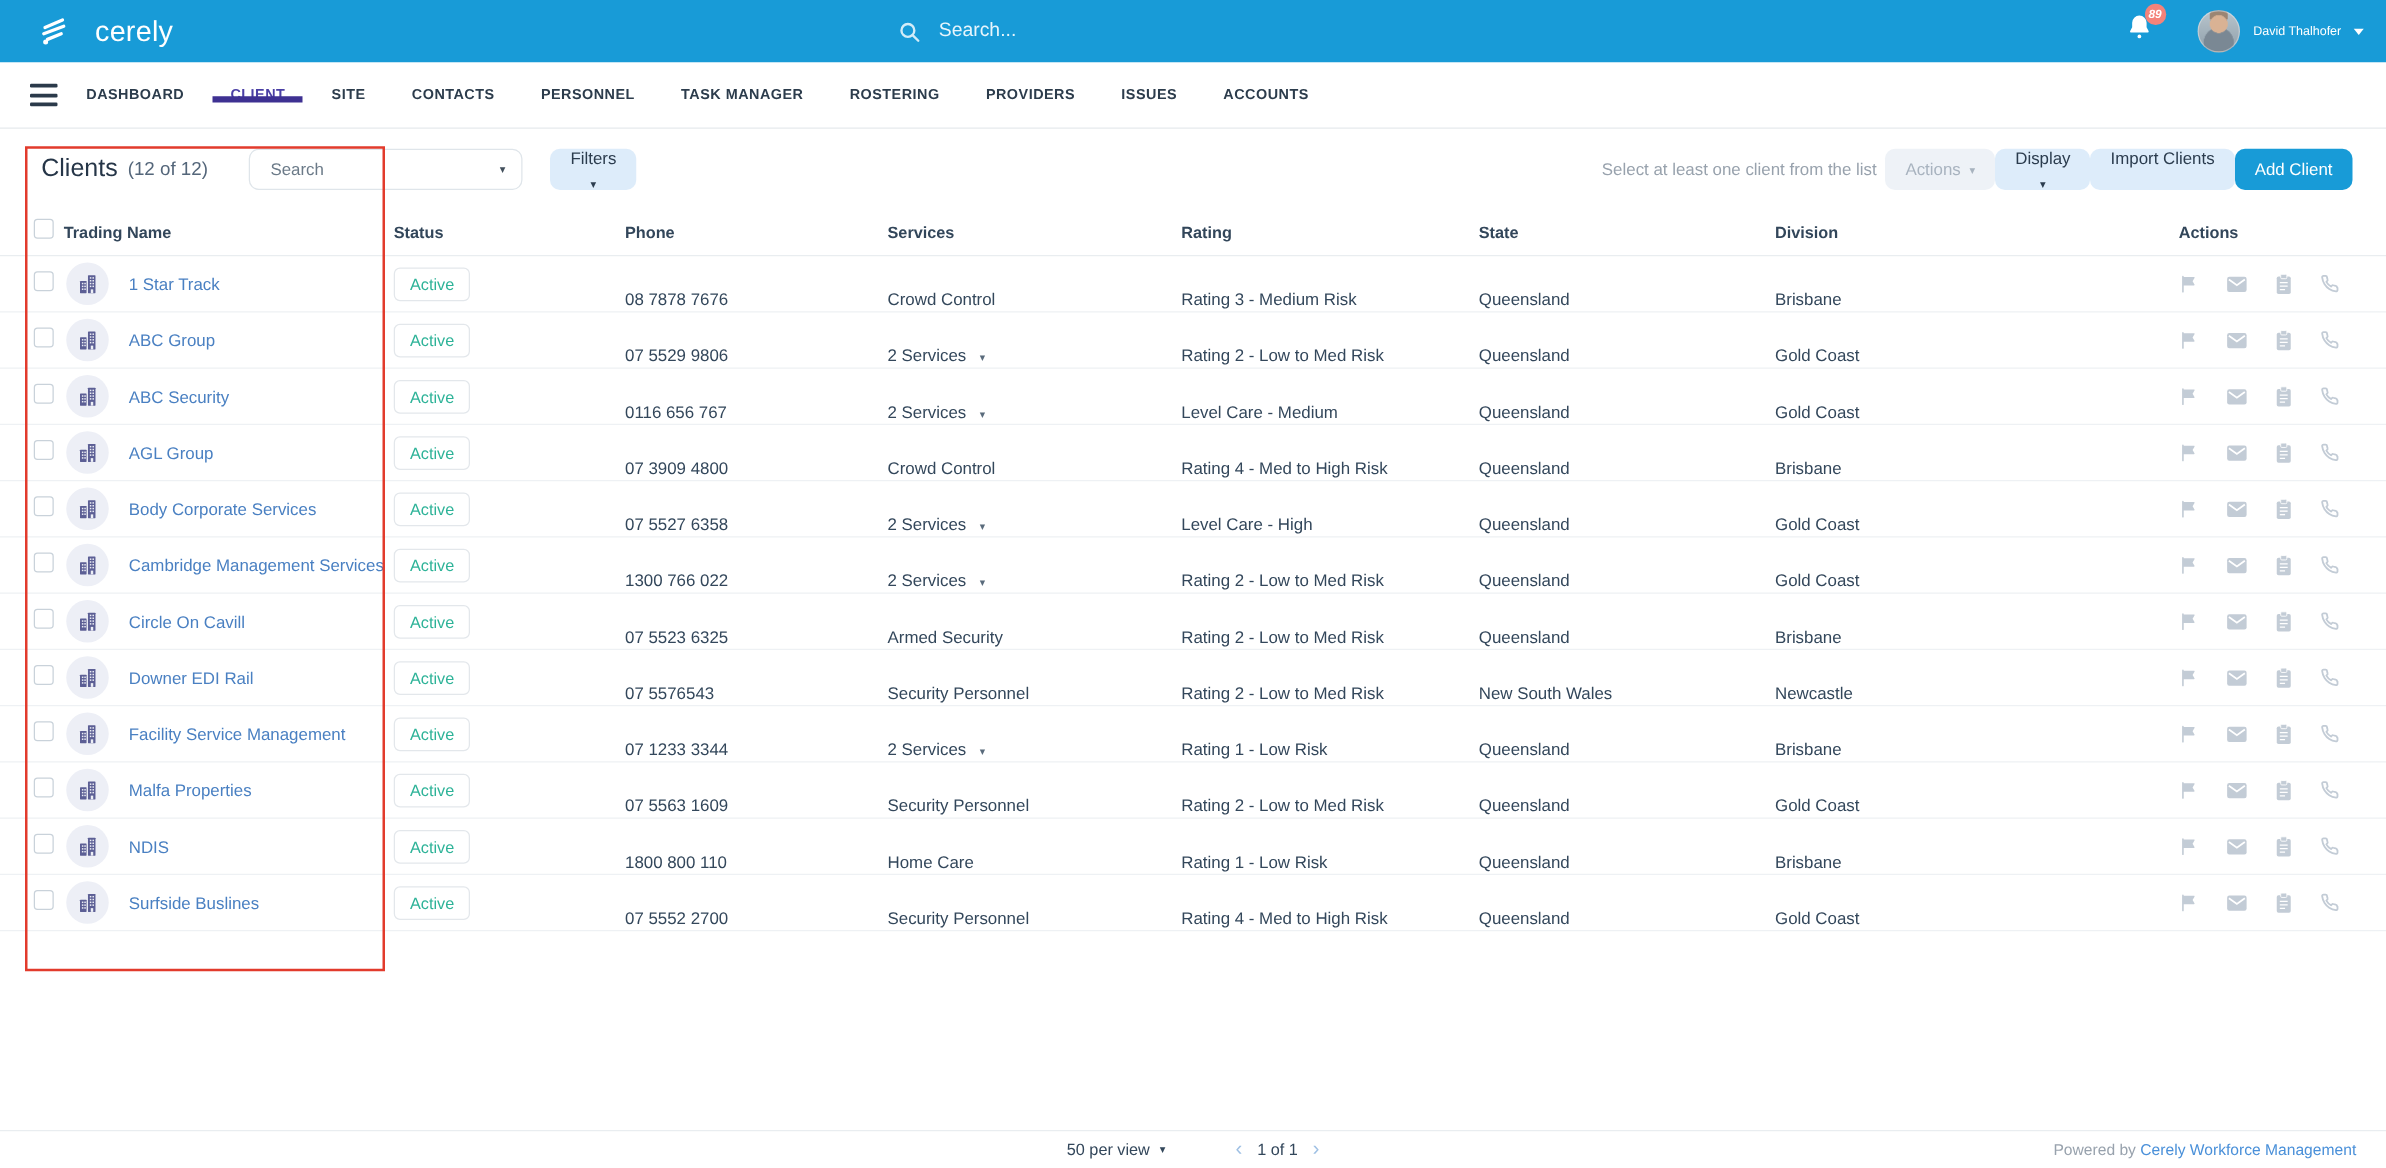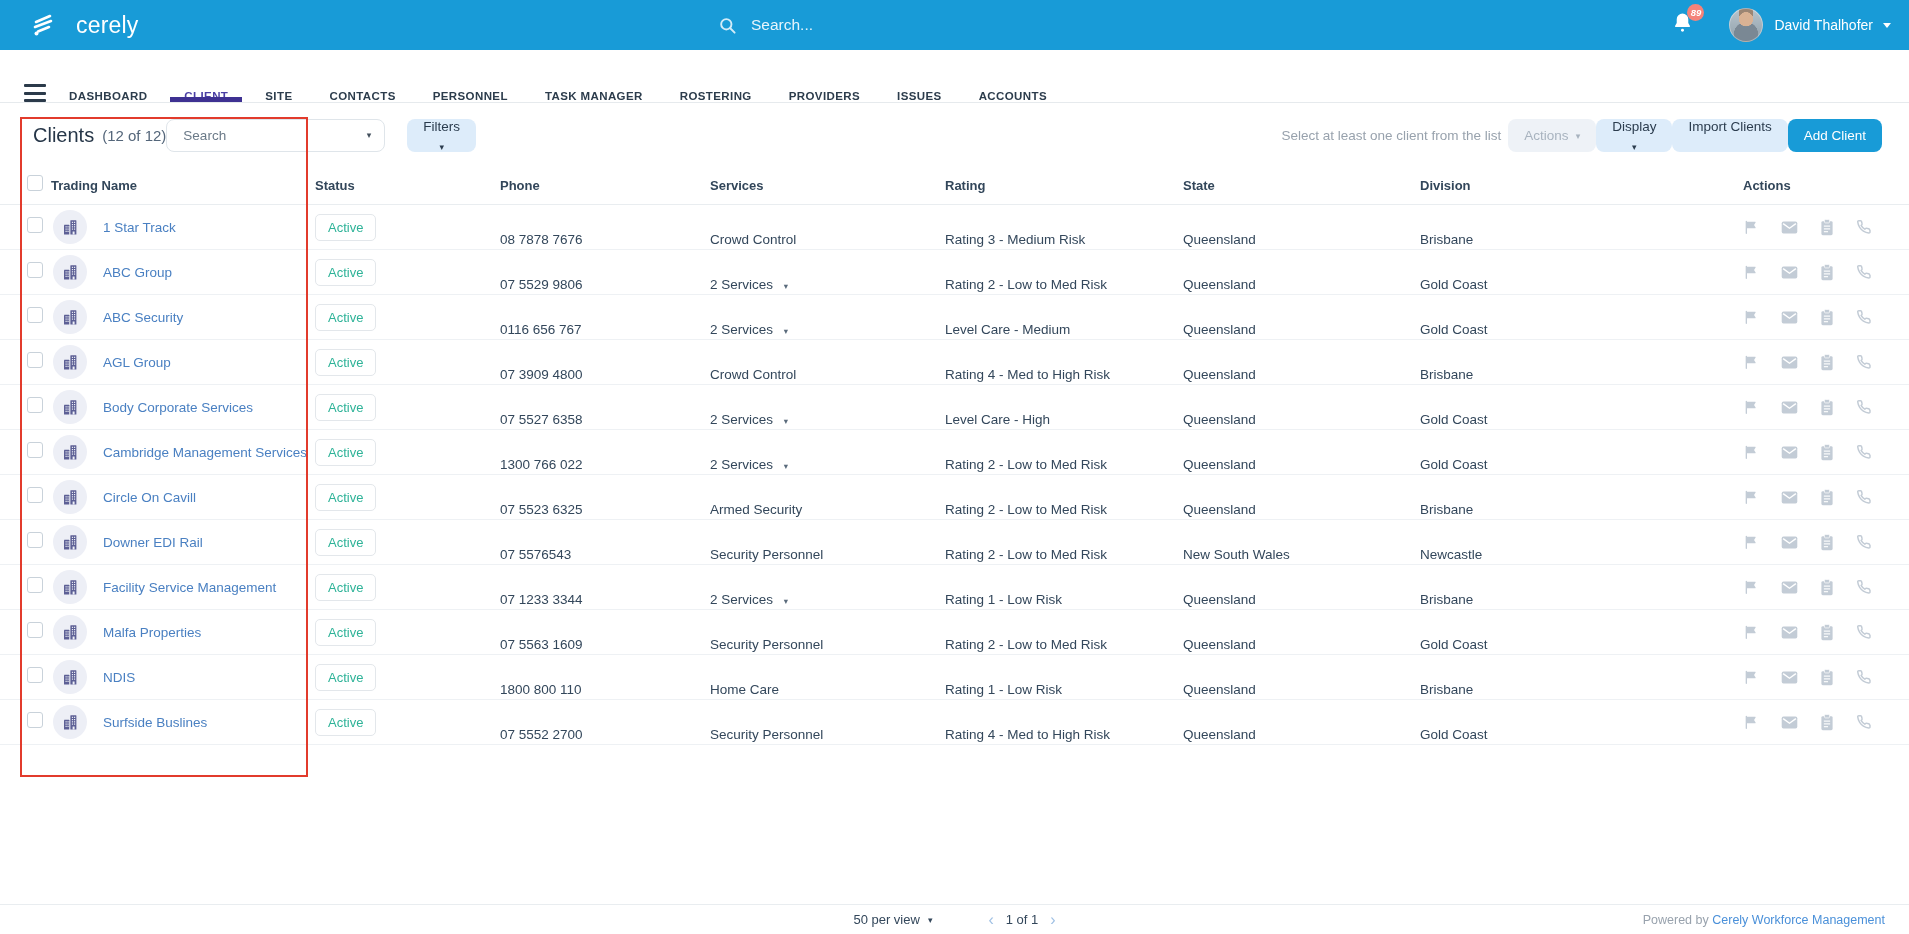--- a/index.html
+++ b/index.html
@@ -18,43 +18,43 @@
   .bell-wrap { position:relative; margin-right:36px; cursor:pointer;font-style:italic; }
   .bell-badge { position:absolute; top:-8px; right:-11px; min-width:17px; height:17px; border-radius:9px;
     background:#f4837a; color:#fff; font-size:9.5px; font-weight:700; display:flex; align-items:center;
     justify-content:center; padding:0 3px; }
   .avatar { width:34px; height:34px; border-radius:50%; margin-right:11px; border:1px solid rgba(255,255,255,.35);
     background:
       radial-gradient(circle at 50% 32%, #d9b294 0 26%, rgba(0,0,0,0) 27%),
       radial-gradient(circle at 50% 78%, #7a8894 0 40%, rgba(0,0,0,0) 41%),
       radial-gradient(circle at 50% 12%, #9b8573 0 22%, rgba(0,0,0,0) 23%),
       linear-gradient(180deg,#b8c4cc 0%, #8fa0ab 100%); }
-  .username { color:#fff; font-size:14px; margin-right:10px;text-align:center; }
+  .username { color:#fff; font-size:10px; margin-right:10px;text-align:center; }
   .user-caret { width:0; height:0; border-left:4.5px solid transparent; border-right:4.5px solid transparent;
     border-top:5px solid #fff; }
 
   
   .navbar { position:absolute; top:50px; left:0; width:100%; height:53px; background:#fff;
-    border-bottom:1px solid #e6eaed; display:flex; align-items:flex-end; }
+    border-bottom:1px solid #e6eaed; display:flex; align-items:center; }
   .hamburger { width:22px; display:flex; flex-direction:column; justify-content:center; gap:4.5px;
     margin-left:24px; margin-right:23px; cursor:pointer; }
   .hamburger span { display:block; height:3px; background:#2b3a4a; border-radius:1px; }
   .nav-items { display:flex; align-items:stretch; gap:37px; }
   .nav-item { display:flex; align-items:center; font-size:11.5px; font-weight:700; letter-spacing:.4px;
     color:#2c3c4c; cursor:pointer; position:relative; }
   .nav-item.active { color:#4a3fa5; }
   .nav-item.active::after { content:""; position:absolute; left:-14px; right:-14px; bottom:0;
     height:5px; background:#3e3192; }
 
   
   .toolbar { position:absolute; top:104px; left:0; width:100%; height:62px; display:flex;
     align-items:center; padding:0 27px 0 33px; }
   .page-title { font-size:20px; font-weight:400; color:#263648; }
   .page-count { font-size:15px; color:#54667a; margin-left:8px; font-weight:400; }
-  .search-box { position:relative; width:219px; height:33px; border:1px solid #dfe5ea;
+  .search-box { position:relative; margin-left:33px; width:219px; height:33px; border:1px solid #dfe5ea;
     border-radius:8px; background:#fff; display:flex; align-items:center; }
   .search-box input { border:none; outline:none; background:transparent; width:170px; margin-left:16px;
     font-size:13.5px; color:#33475b; font-family:inherit; }
   .search-box input::placeholder { color:#6b7a88; }
   .search-caret { position:absolute; right:13px; color:#424f5c; font-size:9px; }
   .btn { height:33px; border:none; border-radius:8px; padding:0 16px; font-size:13.5px;
     font-family:inherit; cursor:pointer; display:flex; align-items:center; gap:7px; }
   .btn-light { background:#ddecfa; color:#2b3c4e;flex-direction:column; }
   .btn-disabled { background:#eef2f7; color:#a8b3bf; cursor:default; }
   .btn-primary { background:#189bd7; color:#fff; }

